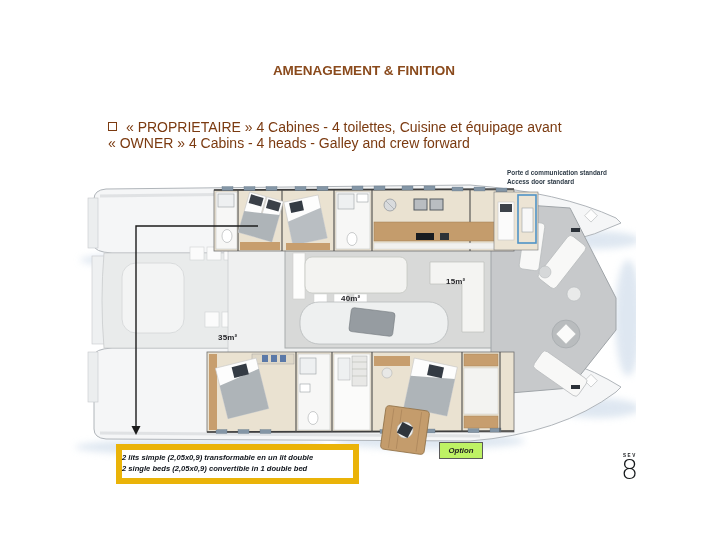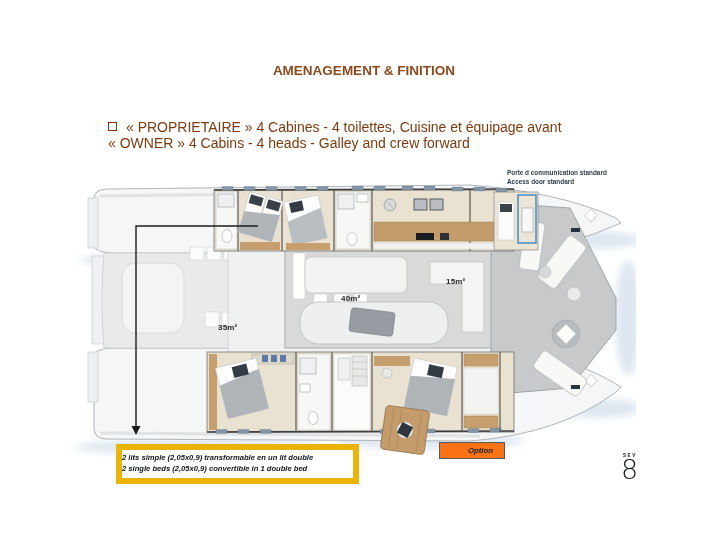--- a/index.html
+++ b/index.html
@@ -12,28 +12,28 @@
   .req-block{position:absolute;top:119px;left:108px;color:#7b3a10;
     font-size:14px;line-height:16px;font-weight:400;}
   .req-row1{display:flex;align-items:flex-start;}
   .chk{display:inline-block;width:7px;height:7px;border:1.4px solid #7b3a10;
     margin:3px 9px 0 0;background:#fff;}
   .req-row2{}
   .plan-svg{position:absolute;left:0;top:0;width:728px;height:546px;}
   .area-label{position:absolute;font-size:8px;font-weight:bold;color:#26262a;letter-spacing:.2px;}
   .lbl-salon{left:341px;top:278px;margin-top:16px;}
   .lbl-forward{left:446px;top:271px;margin-top:6px;}
-  .lbl-aft{left:218px;top:323px;}
+  .lbl-aft{left:218px;top:333px;}
   .door-note{position:absolute;left:507px;top:168px;font-size:6.4px;line-height:9px;
     color:#2e3b47;font-weight:600;}
   .bed-note{position:absolute;left:116px;top:444px;width:226px;background:#fff;
     border:6px solid #eab308;padding:3px 5px 4px 0;font-size:7.6px;line-height:10.5px;
     font-style:italic;font-weight:600;color:#10151c;}
-  .option-box{position:absolute;left:439px;top:442px;width:42px;background:#f97316;
-    border:1px solid #5a5a5a;text-align:right;padding:3px 11px;font-size:7.8px;
+  .option-box{position:absolute;left:439px;top:442px;width:42px;background:#bef264;
+    border:1px solid #5a5a5a;text-align:center;padding:3px 0;font-size:7.8px;
     font-style:italic;font-weight:bold;color:#222;}
   .logo{position:absolute;left:621px;top:453px;width:40px;color:#15181b;}
   .logo-word{font-size:4.6px;letter-spacing:1.5px;font-weight:700;margin-left:2px;}
   .logo-numeral{font-family:"DejaVu Sans", sans-serif;font-size:27px;font-weight:300;
     line-height:26px;margin-top:-1px;}
 </style>
 </head>
 <body>
 
 <div class="slide">

